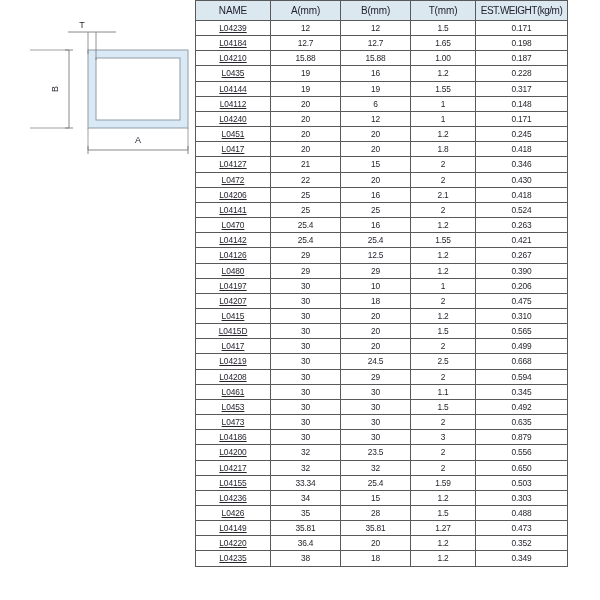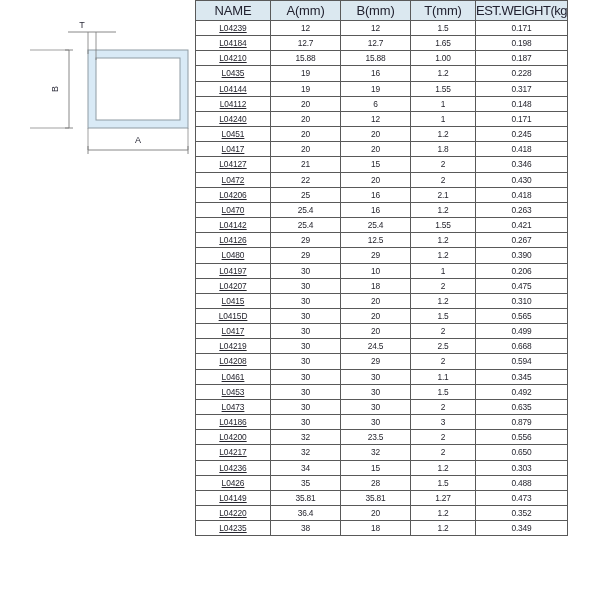--- a/index.html
+++ b/index.html
@@ -72,21 +72,21 @@
     letter-spacing: -0.15px;
     white-space: nowrap;
     overflow: hidden;
     color: #26262f;
     background: #ffffff;
   }
   table.spec th {
     background: #dbe8f0;
     height: 19px;
     line-height: 19px;
-    font-size: 13px;
+    font-size: 10px;
     font-weight: normal;
     color: #222230;
   }
   table.spec th.h-weight { letter-spacing: -0.5px; }
   table.spec td.name { letter-spacing: -0.1px; text-decoration: underline; }
 </style>
 </head>
 <body>
 
 <div class="page">
@@ -217,20 +217,27 @@
             <td>0.430</td>
           </tr>
           <tr>
             <td class="name">L04206</td>
             <td>25</td>
             <td>16</td>
             <td>2.1</td>
             <td>0.418</td>
           </tr>
           <tr>
+            <td class="name">L04141</td>
+            <td>25</td>
+            <td>25</td>
+            <td>2</td>
+            <td>0.524</td>
+          </tr>
+          <tr>
             <td class="name">L0470</td>
             <td>25.4</td>
             <td>16</td>
             <td>1.2</td>
             <td>0.263</td>
           </tr>
           <tr>
             <td class="name">L04142</td>
             <td>25.4</td>
             <td>25.4</td>
@@ -336,20 +343,27 @@
             <td>0.556</td>
           </tr>
           <tr>
             <td class="name">L04217</td>
             <td>32</td>
             <td>32</td>
             <td>2</td>
             <td>0.650</td>
           </tr>
           <tr>
+            <td class="name">L04155</td>
+            <td>33.34</td>
+            <td>25.4</td>
+            <td>1.59</td>
+            <td>0.503</td>
+          </tr>
+          <tr>
             <td class="name">L04236</td>
             <td>34</td>
             <td>15</td>
             <td>1.2</td>
             <td>0.303</td>
           </tr>
           <tr>
             <td class="name">L0426</td>
             <td>35</td>
             <td>28</td>

